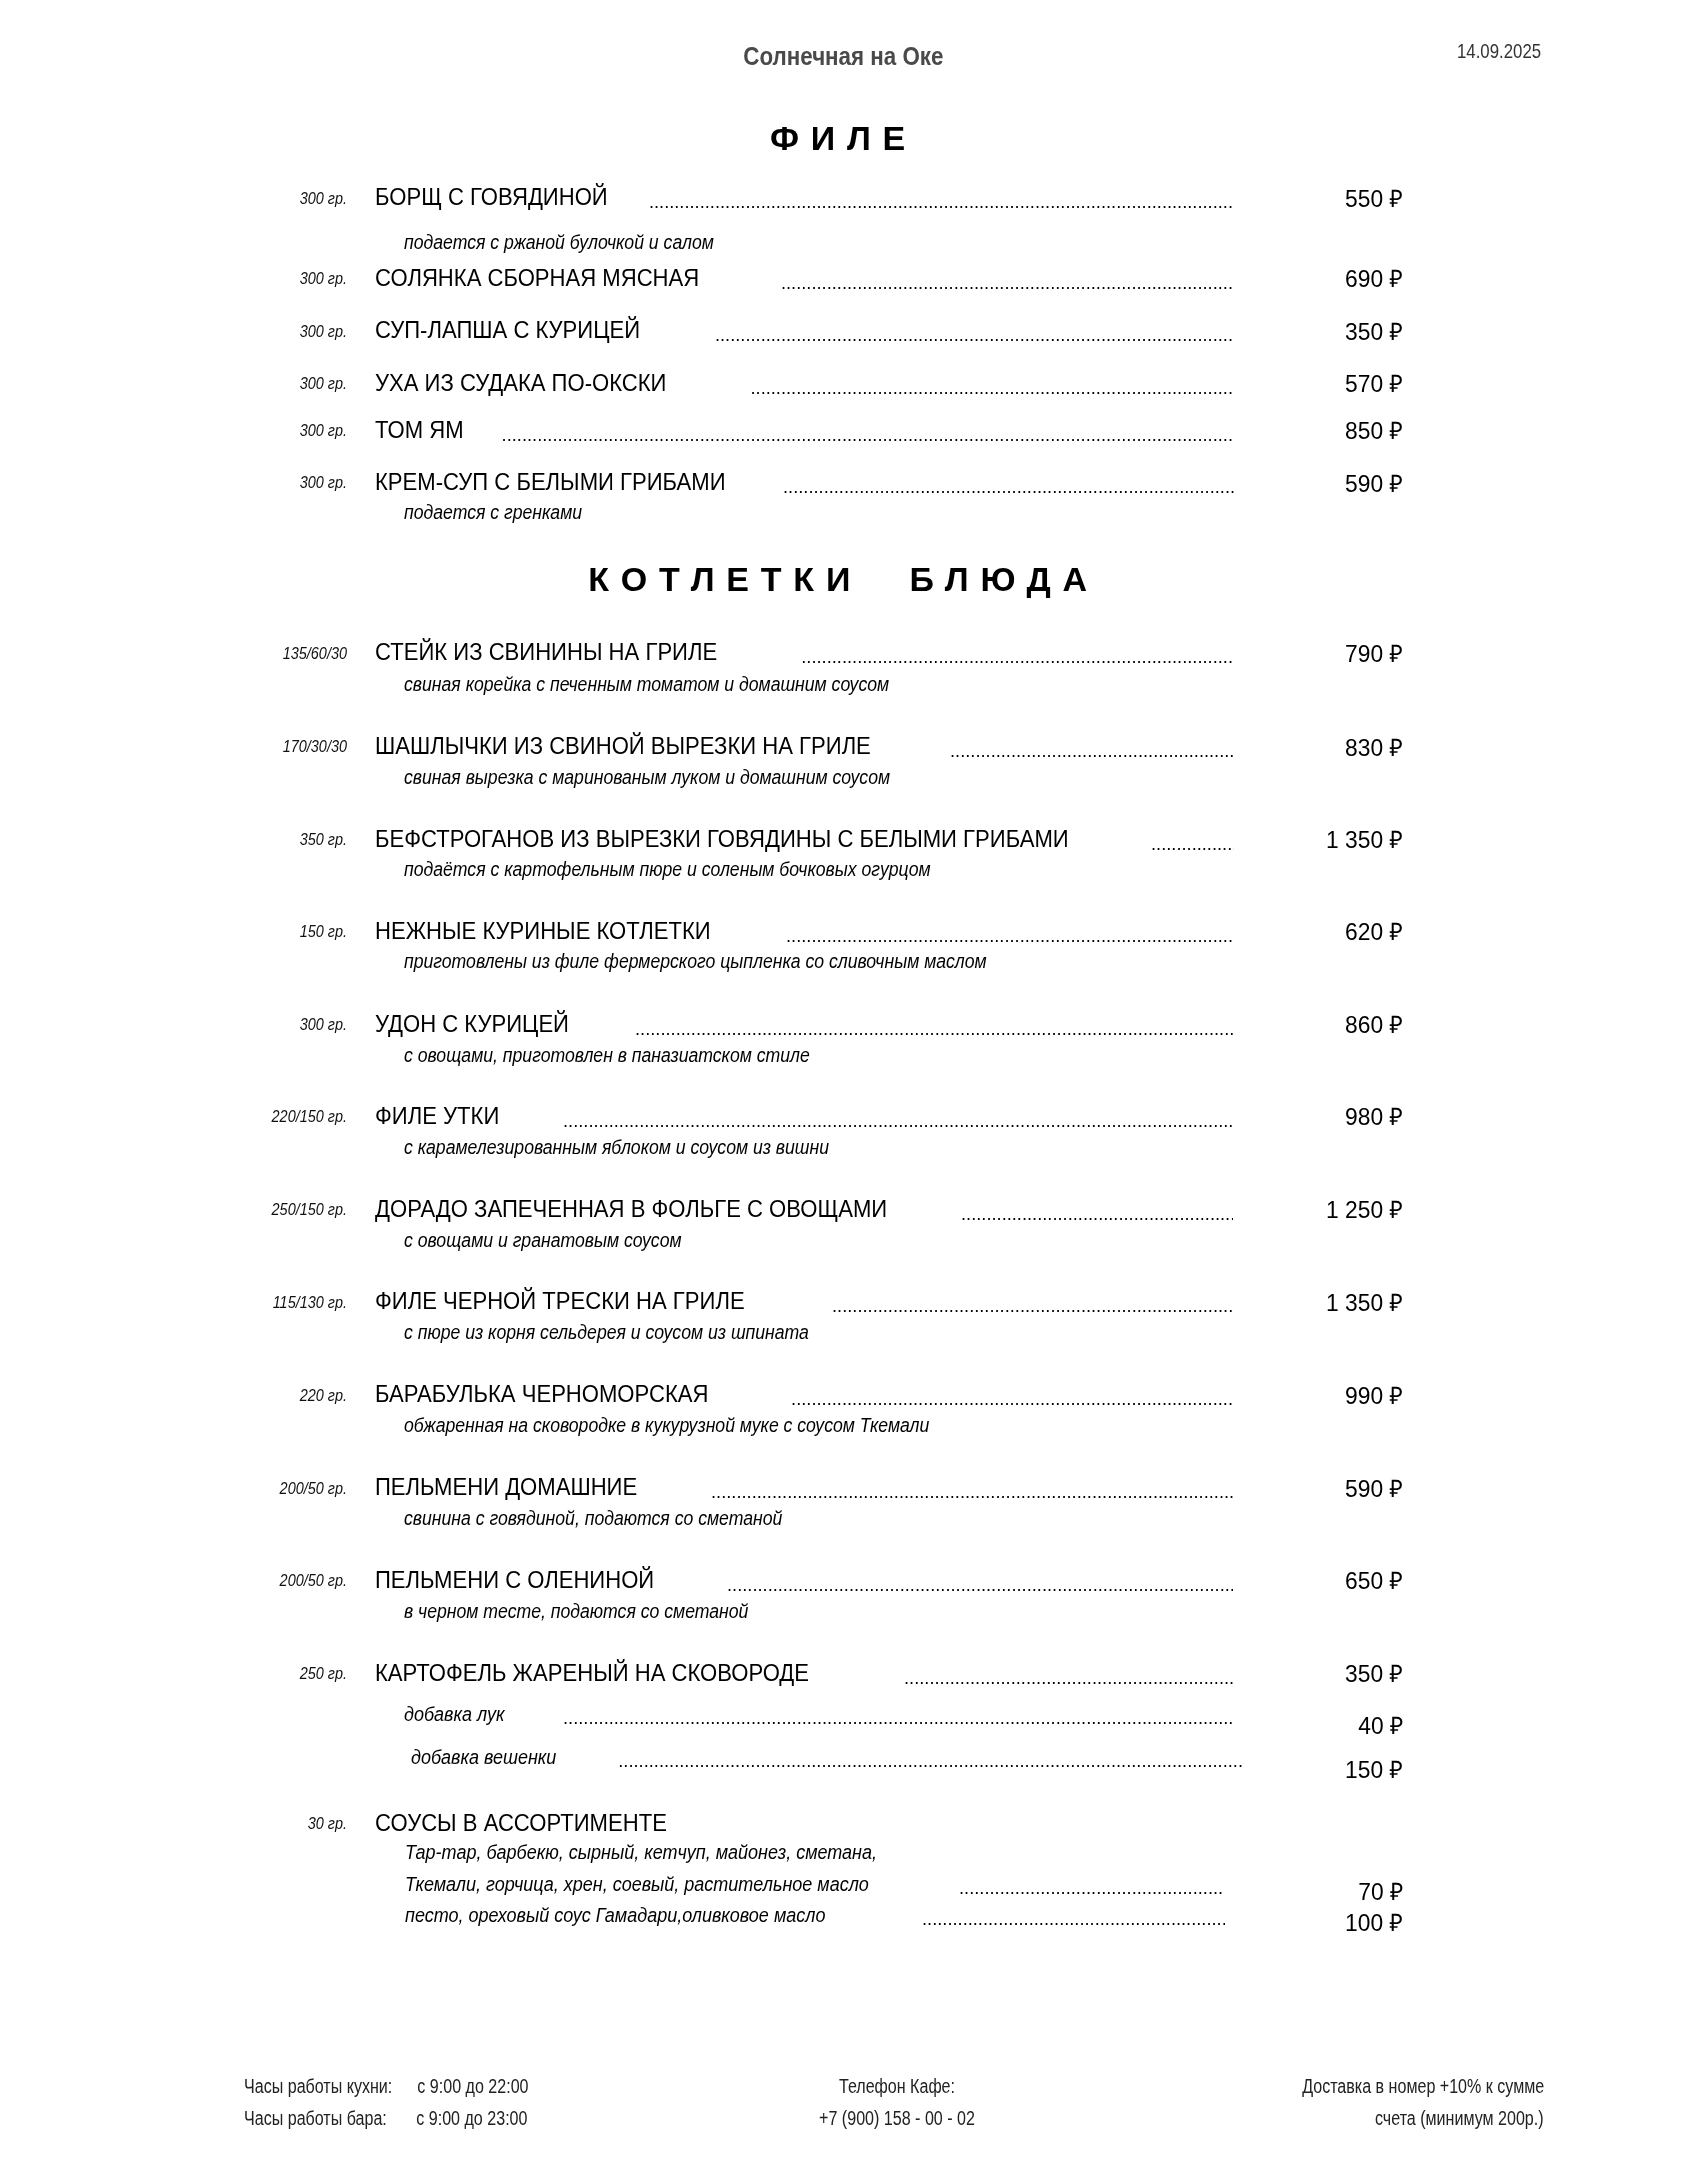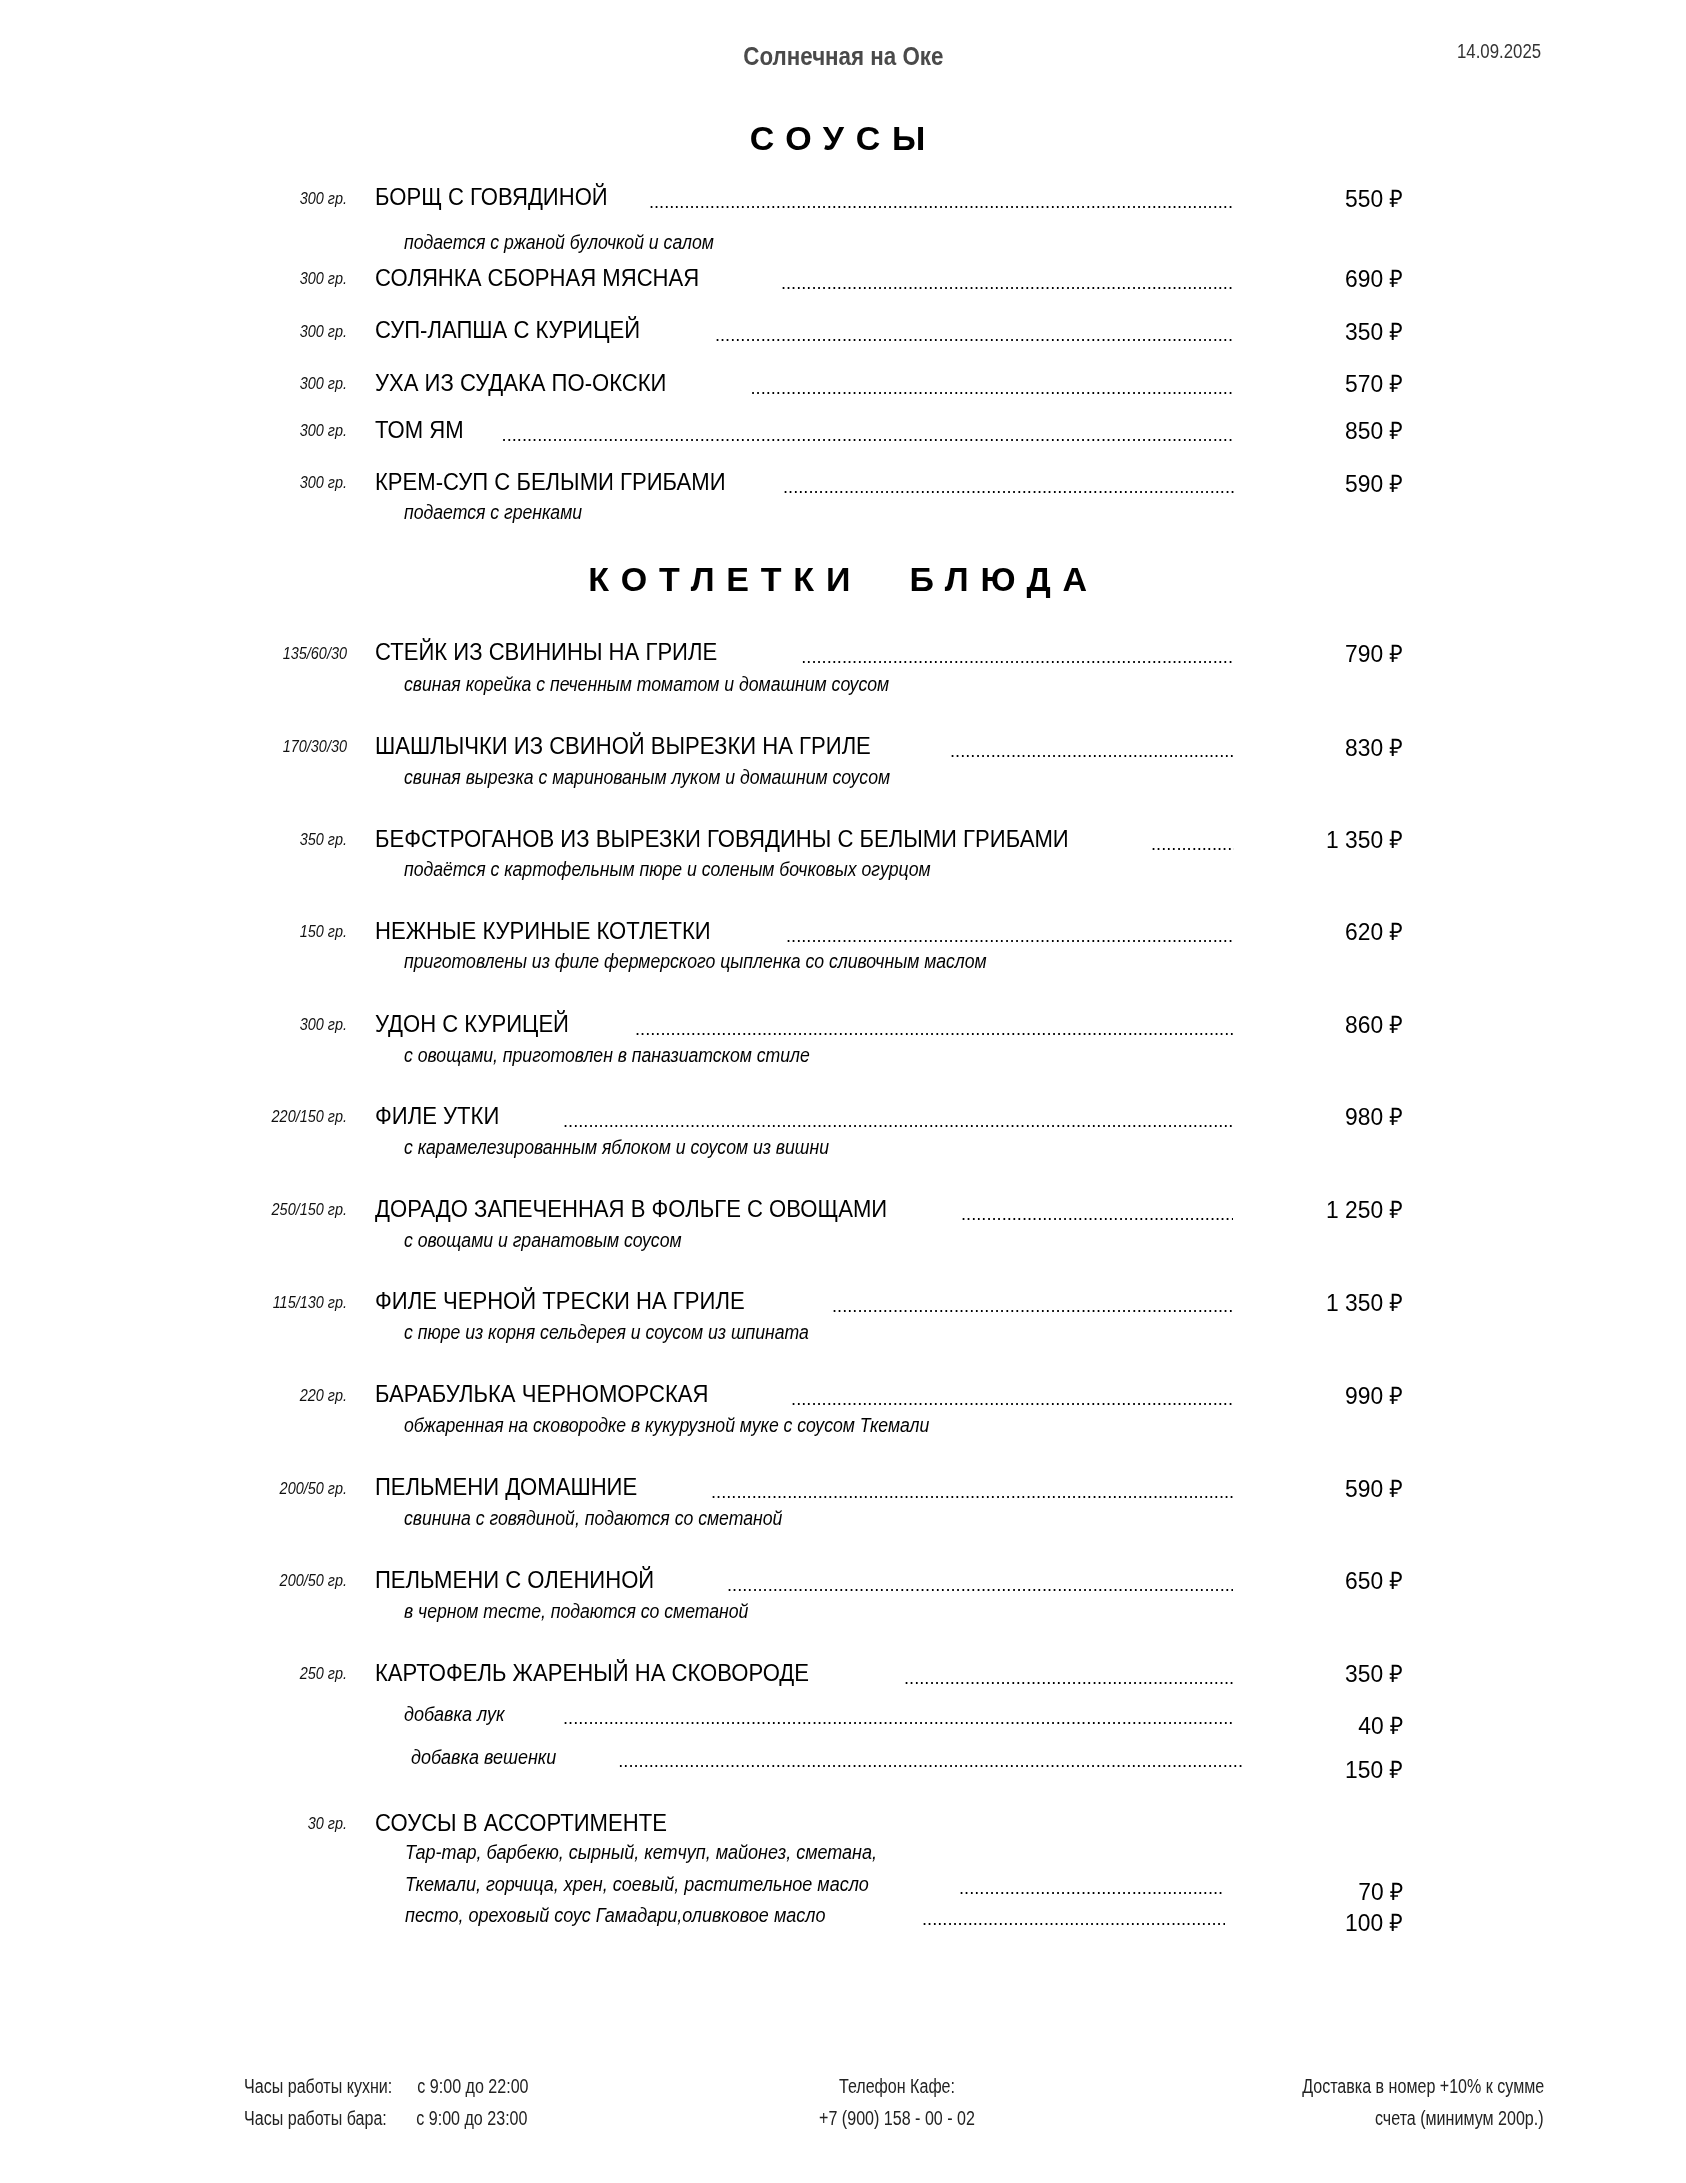--- a/index.html
+++ b/index.html
@@ -24,21 +24,21 @@
 </style>
 </head>
 <body>
 
 <div class="abs" style="left:0;width:1687px;top:41px;text-align:center;font-size:26px;font-weight:bold;color:#4a4a4a;">
   <span style="display:inline-block;transform:scaleX(0.86);">Солнечная на Оке</span>
 </div>
 <div class="abs date">14.09.2025</div>
 
 <div class="abs section" style="top:119px;">
-  <span>СОУСЫ</span>
+  <span>ФИЛЕ</span>
 </div>
 
 <div id="menu">
     <div class="abs weight" style="top:189px;">300 гр.</div>
     <div class="abs name" style="top:183px;">БОРЩ С ГОВЯДИНОЙ</div>
     <div class="abs dots" style="left:648px;top:191px;width:585px;">...................................................................................................................</div>
     <div class="abs price" style="top:181px;">550 ₽</div>
     <div class="abs desc" style="top:231px;">подается с ржаной булочкой и салом</div>
     <div class="abs weight" style="top:269px;">300 гр.</div>
     <div class="abs name" style="top:264px;">СОЛЯНКА СБОРНАЯ МЯСНАЯ</div>

